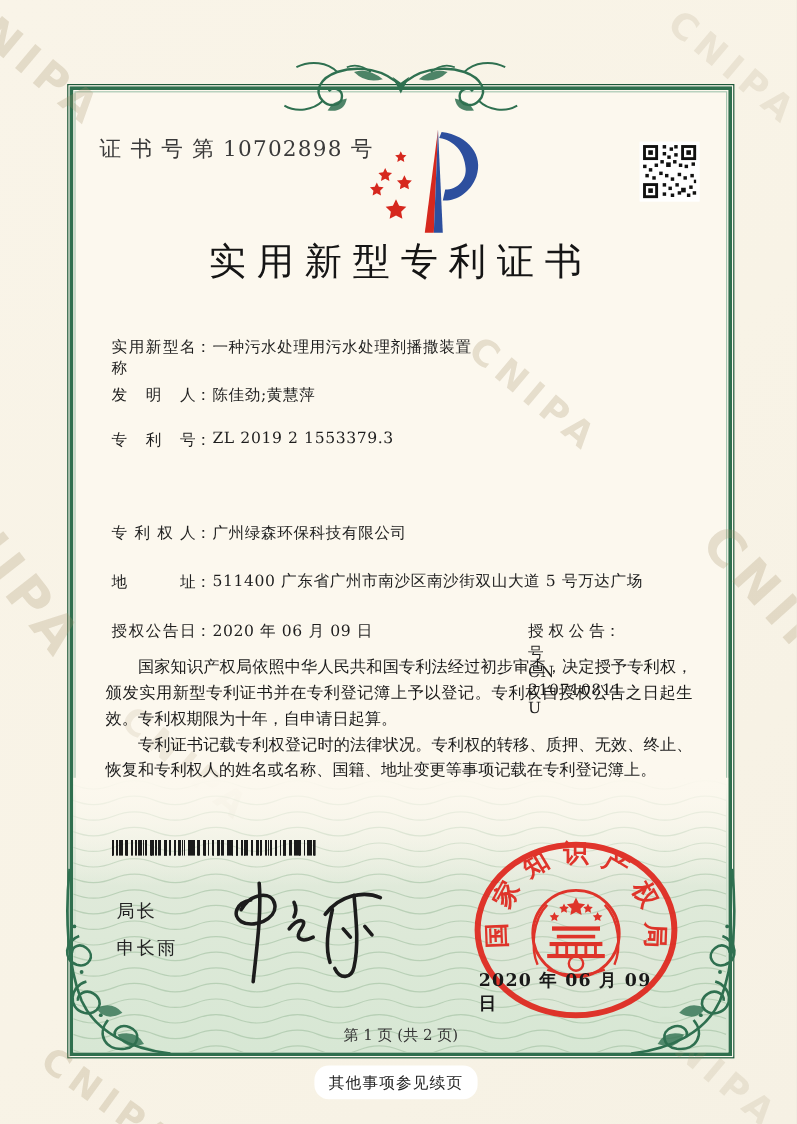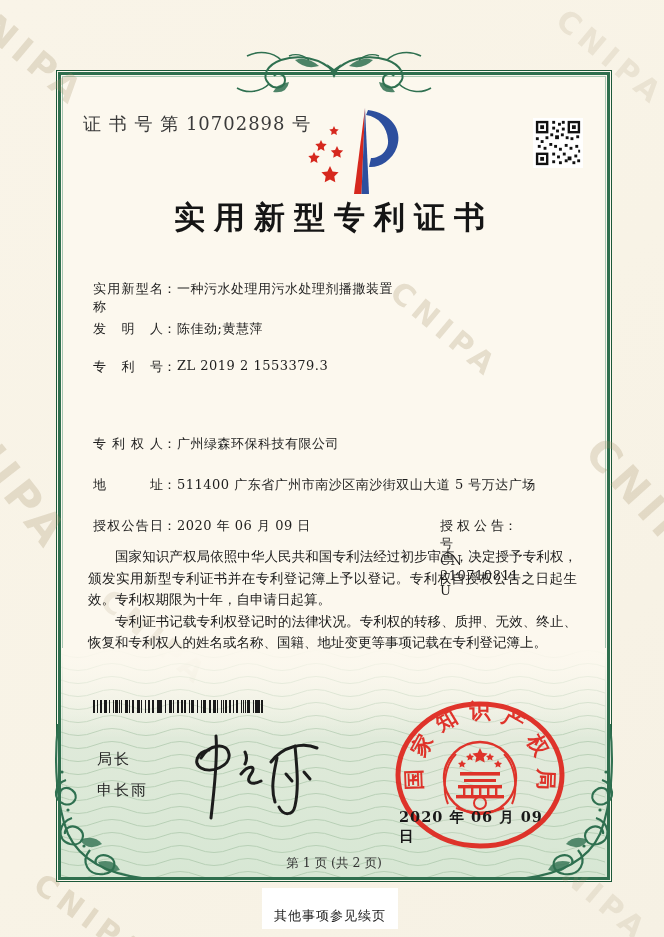--- a/index.html
+++ b/index.html
@@ -49,21 +49,21 @@
   .orn-top{position:absolute;left:229px;top:46px;width:210px;height:52px;}
   .flr{position:absolute;width:95px;height:160px;}
   .flr-left{left:50px;top:722px;}
   .flr-right{left:523px;top:722px;transform:scaleX(-1);}
   
   .cert-no{position:absolute;left:83px;top:112px;font-size:18px;color:#3a3a3a;letter-spacing:1px;}
   .logo{position:absolute;left:288px;top:104px;width:116px;height:92px;}
   .qr{position:absolute;left:533px;top:118px;width:50px;height:50px;background:#fff;}
   .title{
     position:absolute;left:56px;top:197px;width:556px;text-align:center;
-    font-size:31px;font-weight:700;letter-spacing:9px;color:#151515;
+    font-size:31px;font-weight:400;letter-spacing:9px;color:#151515;
   }
   
   .frow{position:absolute;left:93px;font-size:13px;color:#1e1e1e;}
   .flabel{display:inline-block;width:70px;text-align:justify;text-align-last:justify;vertical-align:top;}
   .flabel2{display:inline-block;width:64px;text-align:justify;text-align-last:justify;vertical-align:top;}
   .fcolon{display:inline-block;width:14px;vertical-align:top;}
   .fvalue{display:inline-block;vertical-align:top;letter-spacing:.5px;}
   .r-name{top:280px;} .r-inv{top:320px;} .r-pno{top:358px;}
   .r-fil{top:397px;} .r-pat{top:435px;} .r-addr{top:476px;} .r-grant{top:517px;}
   .addr-lines div{line-height:18px;}
@@ -92,21 +92,21 @@
   .seal{position:absolute;left:394px;top:700px;width:172px;height:152px;}
   .seal-date{
     position:absolute;left:399px;top:808px;width:160px;font-size:14.5px;
     font-weight:600;color:#181818;letter-spacing:1px;z-index:6;
   }
   
   .page-info{position:absolute;left:56px;top:855px;width:556px;text-align:center;
     font-size:12.5px;color:#333;z-index:7;}
   .cont-note{
     position:absolute;left:262px;top:888px;background:#ffffff;
-    padding:19px 12px 4px;font-size:13px;color:#222;letter-spacing:1px;
+    padding:6px 12px 4px;font-size:13px;color:#222;letter-spacing:1px;border-radius:12px;
   }
 </style>
 </head>
 <body>
 
 <div class="page">
 
   <div class="frame"></div>
 
   <span class="wm wm1">CNIPA</span>

